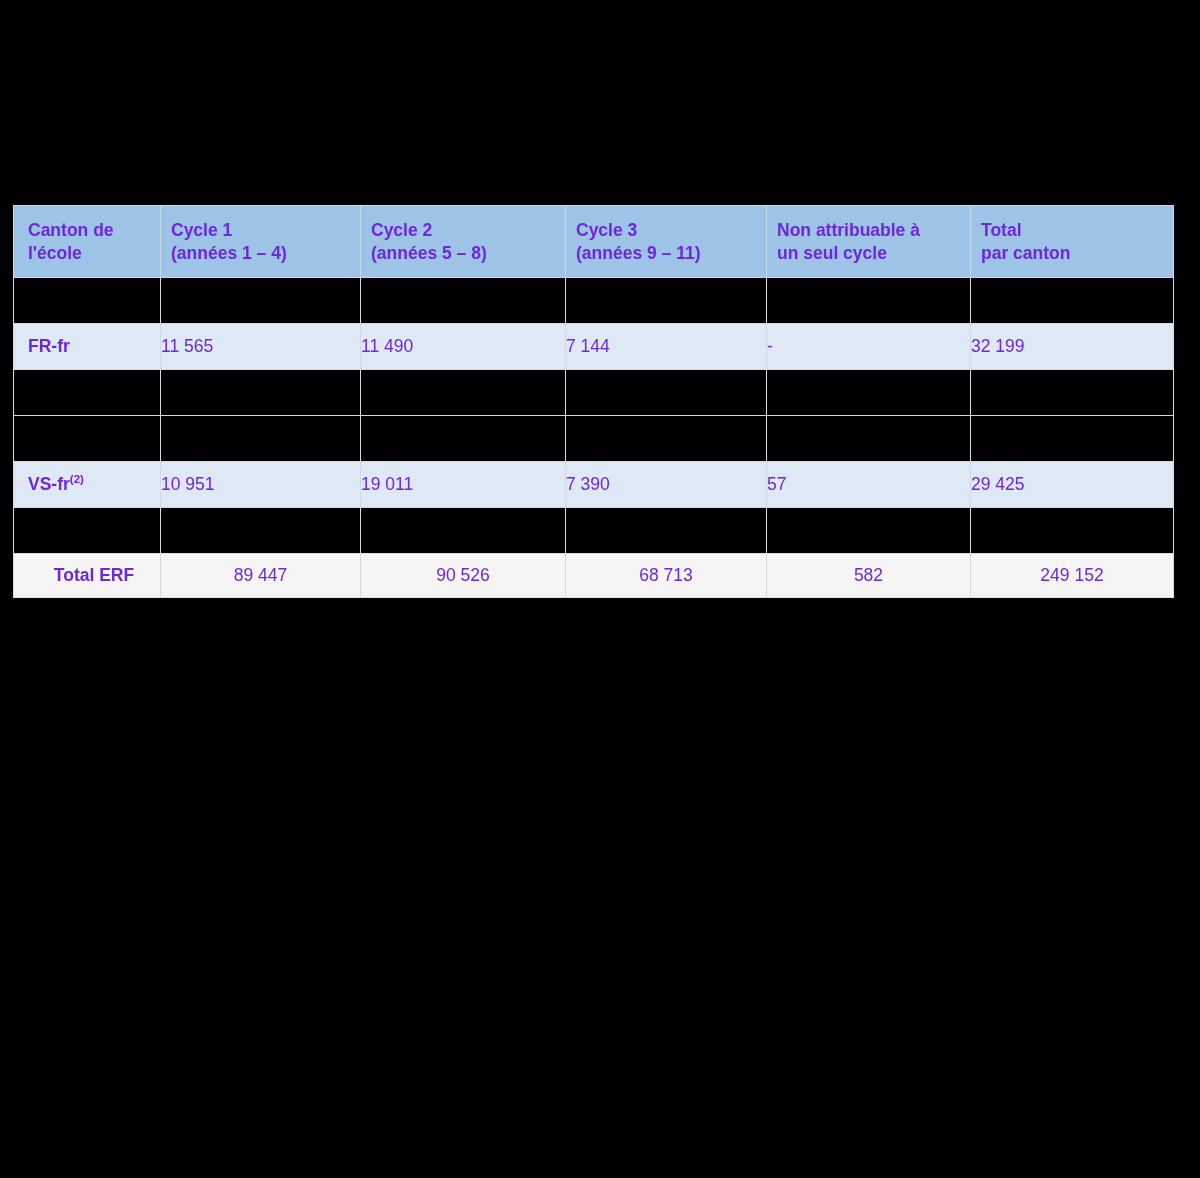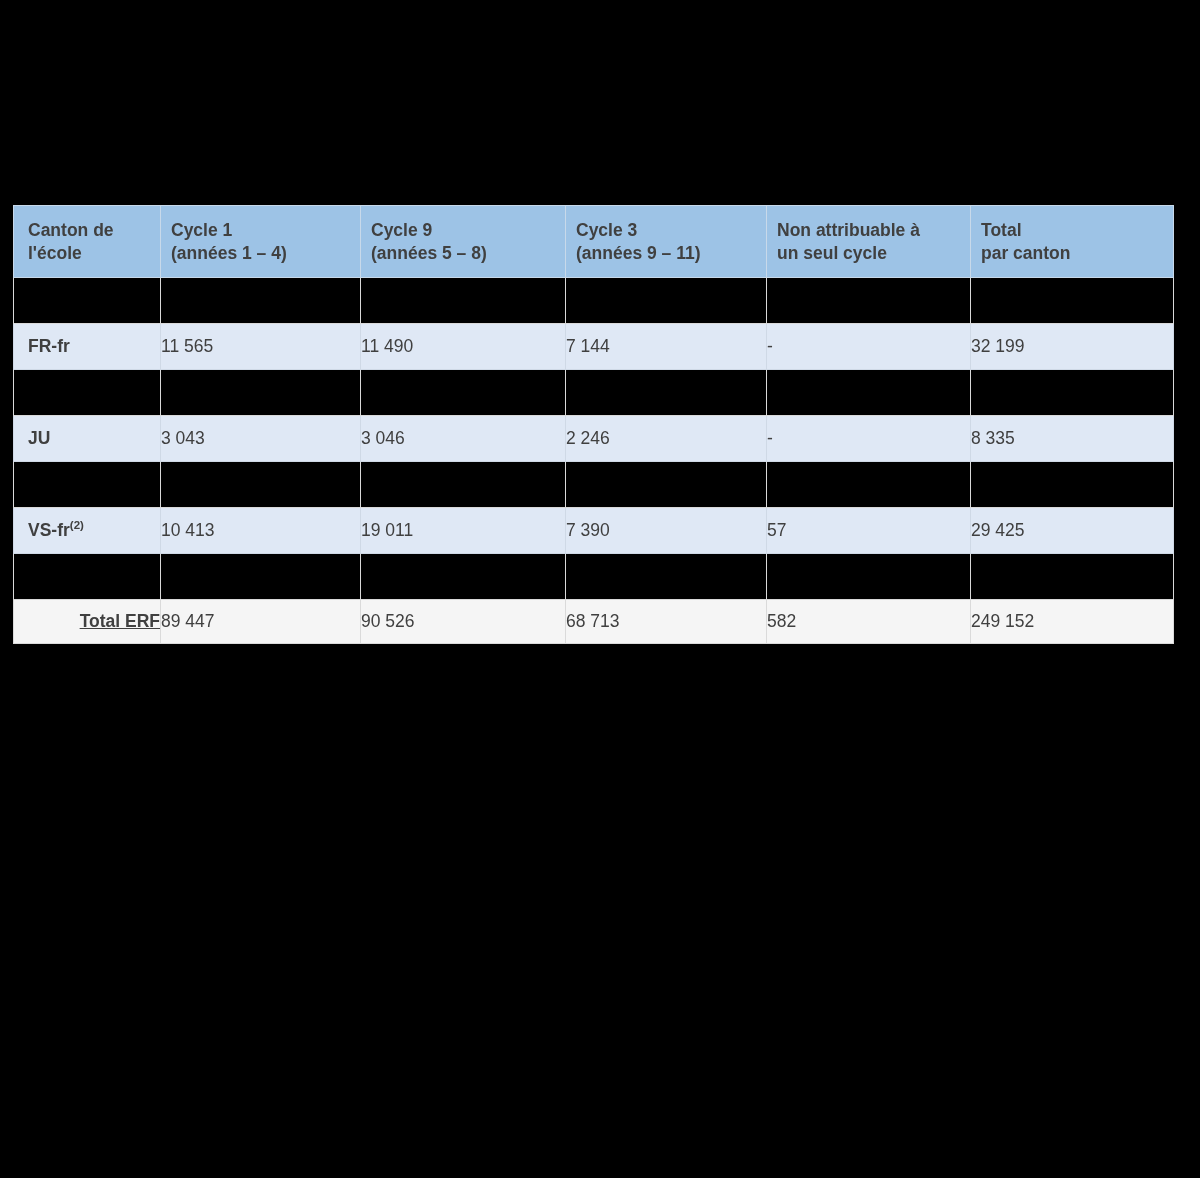--- a/index.html
+++ b/index.html
@@ -34,21 +34,21 @@
   table.stat-table col.c3 { width: 201px; }
   table.stat-table col.c4 { width: 204px; }
   table.stat-table col.c5 { width: 203px; }
 
   .stat-table td, .stat-table th {
     border: 1px solid #d4d4d4;
     padding: 0;
     margin: 0;
     vertical-align: middle;
     font-size: 17.5px;
-    color: #404040;
+    color: #6d28d9;
   }
 
   
   .stat-table thead th {
     background: #9dc3e6;
     font-weight: bold;
     height: 63px;
     line-height: 1.28;
     padding: 4px 10px;
     text-align: left;
@@ -77,27 +77,27 @@
   tr.data-row td.first-col {
     text-align: left;
     font-weight: bold;
     padding-left: 14px;
   }
 
   
   tr.total-row td {
     background: #f5f5f5;
     height: 43px;
+    text-align: center;
     border-color: #dadada;
   }
   tr.total-row td.first-col {
-    text-align: right;
+    text-align: center;
     font-weight: bold;
     padding-left: 14px;
-    text-decoration: underline;
   }
 
   sup.note-ref {
     font-size: 11.5px;
     vertical-align: super;
     font-weight: bold;
     line-height: 0;
   }
 </style>
 </head>
@@ -117,21 +117,21 @@
       <tr>
         <th class="first-col">
           <span class="hdr-l1">Canton de</span>
           <span class="hdr-l2">l'école</span>
         </th>
         <th>
           <span class="hdr-l1">Cycle 1</span>
           <span class="hdr-l2">(années 1 – 4)</span>
         </th>
         <th>
-          <span class="hdr-l1">Cycle 9</span>
+          <span class="hdr-l1">Cycle 2</span>
           <span class="hdr-l2">(années 5 – 8)</span>
         </th>
         <th>
           <span class="hdr-l1">Cycle 3</span>
           <span class="hdr-l2">(années 9 – 11)</span>
         </th>
         <th>
           <span class="hdr-l1">Non attribuable à</span>
           <span class="hdr-l2">un seul cycle</span>
         </th>
@@ -163,41 +163,33 @@
 
       <tr class="spacer-row">
         <td></td>
         <td></td>
         <td></td>
         <td></td>
         <td></td>
         <td></td>
       </tr>
 
-      <tr class="data-row">
-        <td class="first-col">JU</td>
-        <td>3 043</td>
-        <td>3 046</td>
-        <td>2 246</td>
-        <td>-</td>
-        <td>8 335</td>
-      </tr>
 
       <tr class="spacer-row">
         <td></td>
         <td></td>
         <td></td>
         <td></td>
         <td></td>
         <td></td>
       </tr>
 
       <tr class="data-row">
         <td class="first-col"><span>VS-fr</span><sup class="note-ref">(2)</sup></td>
-        <td>10 413</td>
+        <td>10 951</td>
         <td>19 011</td>
         <td>7 390</td>
         <td>57</td>
         <td>29 425</td>
       </tr>
 
       <tr class="spacer-row">
         <td></td>
         <td></td>
         <td></td>

